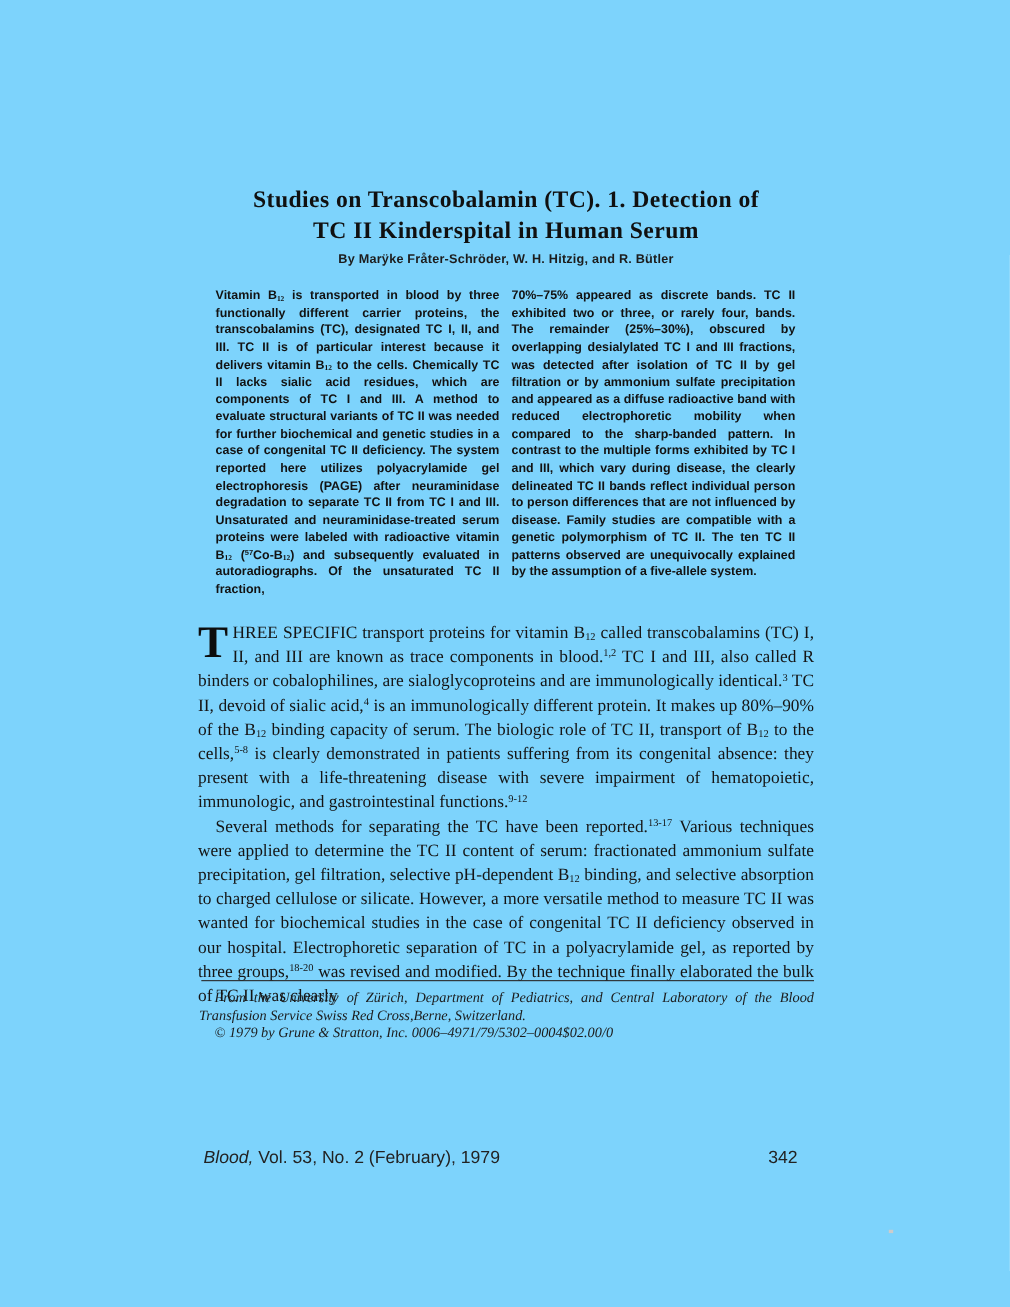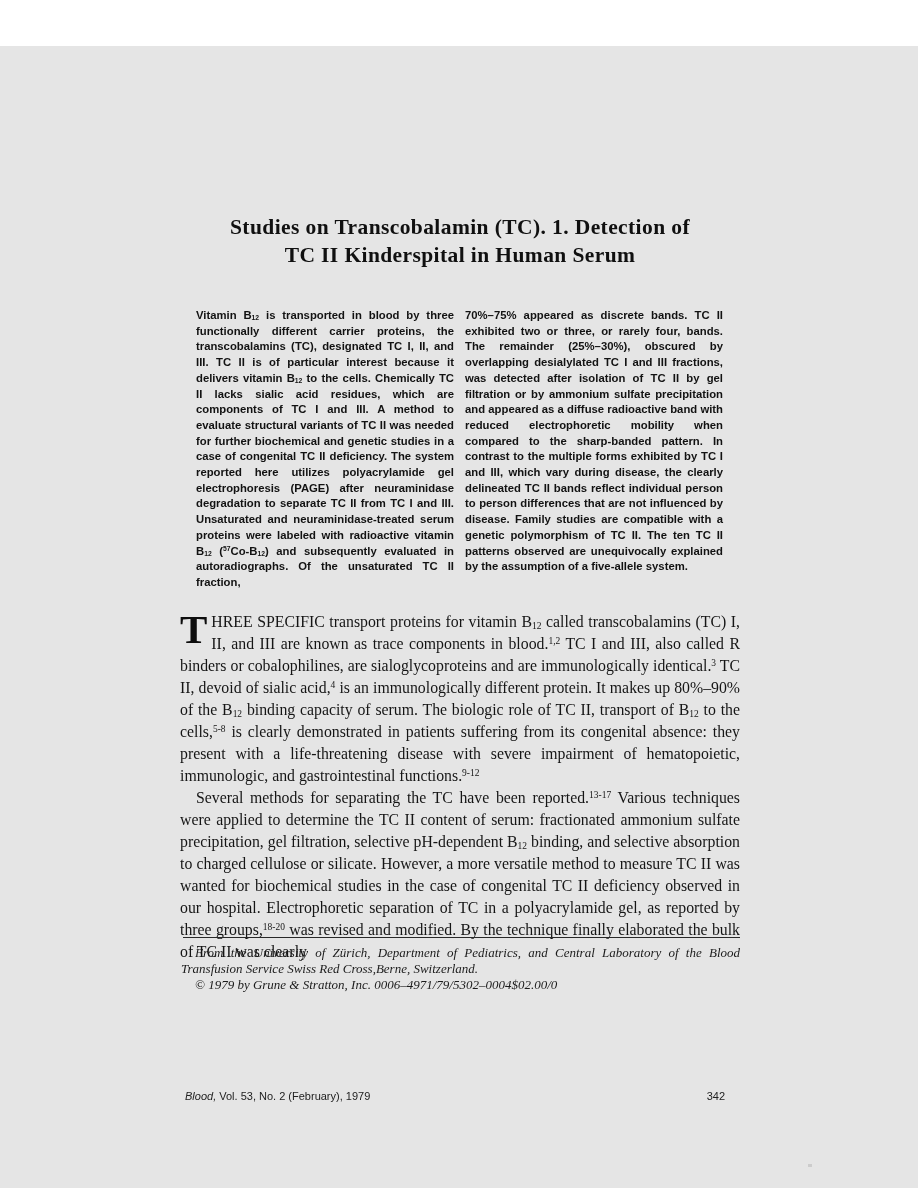--- a/index.html
+++ b/index.html
@@ -5,23 +5,22 @@
   html, body { margin: 0; padding: 0; }
   body {
     width: 918px; height: 1188px;
     background: #ffffff;
     font-family: "Liberation Serif", "DejaVu Serif", serif;
     position: relative;
     overflow: hidden;
   }
   .page {
     position: absolute; inset: 0;
-    background: #e5e5e5;
+    background: #7dd3fc;
     color: #1a1a1a;
-    margin-top: 46px;
   }
   .title {
     position: absolute;
     top: 167px; left: 180px; width: 560px;
     text-align: center;
     font-family: "Liberation Serif", "DejaVu Serif", serif;
     font-weight: bold;
     font-size: 21.5px;
     line-height: 28px;
     letter-spacing: 0.4px;
@@ -85,42 +84,43 @@
     color: #1b1b1b;
   }
   .footnotes p { margin: 0; text-indent: 14px; }
   .footer {
     position: absolute;
     top: 1044px; left: 185px; width: 540px;
     display: flex;
     justify-content: space-between;
     align-items: baseline;
     font-family: "Liberation Sans", "DejaVu Sans", sans-serif;
-    font-size: 11px;
+    font-size: 16px;
     color: #222222;
   }
   .ital { font-style: italic; }
   sup { font-size: 0.6em; line-height: 0; vertical-align: 0.55em; }
-  sub { font-size: 0.6em; line-height: 0; vertical-align: -0.2em; }
+  sub { font-size: 0.6em; line-height: 0; vertical-align: -0.2em; font-family: Liberation Serif, serif; }
   .speck {
     position: absolute;
     left: 808px; top: 1118px; width: 4px; height: 3px;
     background: #cccccc;
   }
 </style>
 </head>
 <body>
 
 <div class="page">
 
   <div class="title">
     <div>Studies on Transcobalamin (TC). 1. Detection of</div>
     <div>TC II Kinderspital in Human Serum</div>
   </div>
 
+  <div class="byline">By Marÿke Fråter-Schröder, W. H. Hitzig, and R. Bütler</div>
 
   <div class="abstract">
     <div class="col">Vitamin B<sub>12</sub> is transported in blood by three functionally different carrier proteins, the transcobalamins (TC), designated TC I, II, and III. TC II is of particular interest because it delivers vitamin B<sub>12</sub> to the cells. Chemically TC II lacks sialic acid residues, which are components of TC I and III. A method to evaluate structural variants of TC II was needed for further biochemical and genetic studies in a case of congenital TC II deficiency. The system reported here utilizes polyacrylamide gel electrophoresis (PAGE) after neuraminidase degradation to separate TC II from TC I and III. Unsaturated and neuraminidase-treated serum proteins were labeled with radioactive vitamin B<sub>12</sub> (<sup>57</sup>Co-B<sub>12</sub>) and subsequently evaluated in autoradiographs. Of the unsaturated TC II fraction,</div>
     <div class="col">70%–75% appeared as discrete bands. TC II exhibited two or three, or rarely four, bands. The remainder (25%–30%), obscured by overlapping desialylated TC I and III fractions, was detected after isolation of TC II by gel filtration or by ammonium sulfate precipitation and appeared as a diffuse radioactive band with reduced electrophoretic mobility when compared to the sharp-banded pattern. In contrast to the multiple forms exhibited by TC I and III, which vary during disease, the clearly delineated TC II bands reflect individual person to person differences that are not influenced by disease. Family studies are compatible with a genetic polymorphism of TC II. The ten TC II patterns observed are unequivocally explained by the assumption of a five-allele system.</div>
   </div>
 
   <div class="body-text">
     <p><span class="dropcap">T</span><span>HREE SPECIFIC transport proteins for vitamin B<sub>12</sub> called transcobalamins (TC) I, II, and III are known as trace components in blood.<sup>1,2</sup> TC I and III, also called R binders or cobalophilines, are sialoglycoproteins and are immunologically identical.<sup>3</sup> TC II, devoid of sialic acid,<sup>4</sup> is an immunologically different protein. It makes up 80%–90% of the B<sub>12</sub> binding capacity of serum. The biologic role of TC II, transport of B<sub>12</sub> to the cells,<sup>5-8</sup> is clearly demonstrated in patients suffering from its congenital absence: they present with a life-threatening disease with severe impairment of hematopoietic, immunologic, and gastrointestinal functions.<sup>9-12</sup></span></p>
     <p class="indent">Several methods for separating the TC have been reported.<sup>13-17</sup> Various techniques were applied to determine the TC II content of serum: fractionated ammonium sulfate precipitation, gel filtration, selective pH-dependent B<sub>12</sub> binding, and selective absorption to charged cellulose or silicate. However, a more versatile method to measure TC II was wanted for biochemical studies in the case of congenital TC II deficiency observed in our hospital. Electrophoretic separation of TC in a polyacrylamide gel, as reported by three groups,<sup>18-20</sup> was revised and modified. By the technique finally elaborated the bulk of TC II was clearly</p>
   </div>

